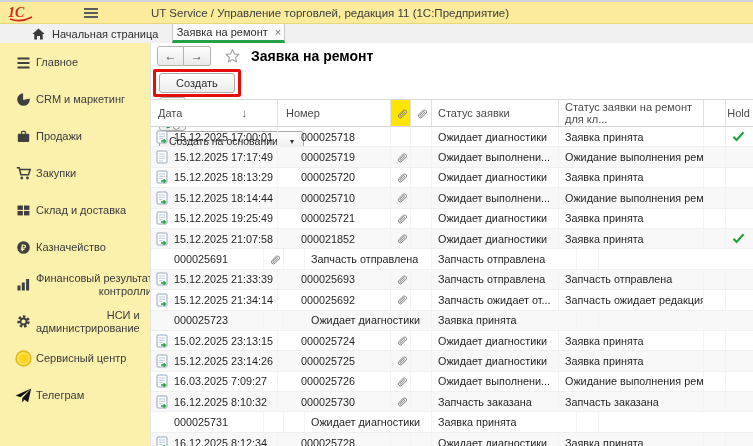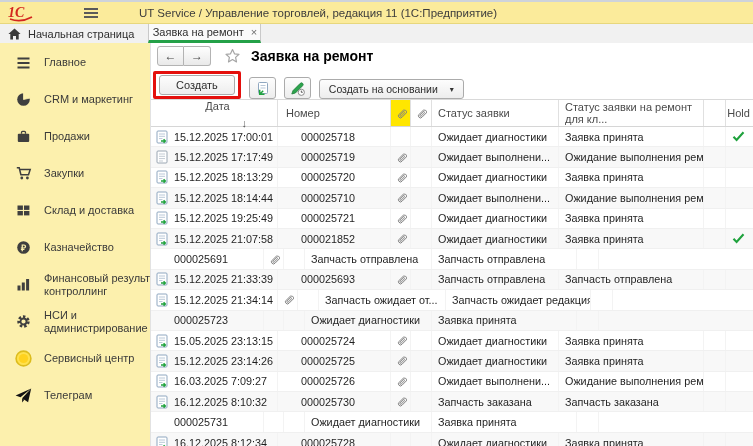--- a/index.html
+++ b/index.html
@@ -5,52 +5,52 @@
   * { box-sizing: border-box; margin: 0; padding: 0; }
   html,body { width:753px; height:446px; overflow:hidden;
     font-family:"Liberation Sans", sans-serif; background:#fff; }
 
   
   .topbar { height:24px; background:#fbeb9b; border-top:2px solid #ced3da;
     border-bottom:1px solid #e7d77d; display:flex; align-items:center;gap:39px; }
   .logo { margin-left:7px; width:28px; height:18px; }
   .burger { margin-left:10px; width:14px; display:flex; flex-direction:column; gap:2px; cursor:pointer;}
   .burger i { height:2px; background:#5a5a5a; display:block; }
-  .win-title { margin-left:2px; font-size:11.5px; color:#3c3c3c; white-space:nowrap; }
+  .win-title { margin-left:14px; font-size:11.5px; color:#3c3c3c; white-space:nowrap; }
 
   
-  .tabbar { height:19px; background:#f1f1f1; display:flex; align-items:stretch; }
+  .tabbar { height:19px; background:#f1f1f1; display:flex; align-items:stretch;padding-left:24px; }
   .home { display:flex; align-items:center; gap:7px; padding:0 14px 0 8px;
     font-size:11px; color:#2e2e2e; cursor:pointer; }
   .tab { width:113px; display:flex; align-items:center; justify-content:center; gap:7px;
     background:#fafafa; border-left:1px solid #c9c9c9; border-right:1px solid #c9c9c9;
     border-bottom:3px solid #24a148; font-size:11px; color:#2e2e2e; cursor:pointer; }
   .tab .close { color:#6e6e6e; font-size:11px; line-height:1; }
 
   
   .app-body { display:flex; height:403px; }
 
   .sidebar { width:150px; background:#fcf0ad; padding-top:1px; flex-shrink:0; }
   .side-item { height:37px; display:flex; align-items:center; padding-left:15px; cursor:pointer; }
   .side-item .ico { width:17px; height:16px; flex-shrink:0; display:flex; align-items:center; justify-content:center; }
-  .side-item .lbl { margin-left:12px; font-size:11px; color:#3a3a3a; line-height:12.5px; white-space:nowrap; }
+  .side-item .lbl { margin-left:4px; font-size:11px; color:#3a3a3a; line-height:12.5px; white-space:nowrap;text-align:right; }
 
   .main { flex:1; background:#fff; display:flex; flex-direction:column; border-left:1px solid #e2e2e2; min-width:0; }
 
   
   .nav-row { height:26px; display:flex; align-items:center; padding-left:6px; }
   .nav-btn { width:27px; height:20px; border:1px solid #b3b3b3; background:linear-gradient(#fefefe,#e9e9e9);
     font-size:12px; color:#444; display:flex; align-items:center; justify-content:center; cursor:pointer; }
   .nav-btn.back { border-radius:3px 0 0 3px; }
   .nav-btn.fwd  { border-radius:0 3px 3px 0; border-left:none; }
   .star { margin-left:13px; display:flex; cursor:pointer; }
   .page-title { margin-left:10px; font-size:14px; font-weight:bold; color:#000; white-space:nowrap; }
 
   
-  .tool-row { height:30px; display:flex; align-items:flex-end; padding-left:0; }
+  .tool-row { height:30px; display:flex; align-items:flex-start; padding-left:0;flex-direction:column; }
   .annotation { border:3px solid #e40f0c; border-radius:2px; padding:1px 3px; margin-left:2px; }
   .btn { border:1px solid #ababab; border-radius:3px; background:linear-gradient(#fdfdfd,#ededed);
     font-size:11px; color:#2e2e2e; cursor:pointer; font-family:inherit; }
   .btn-create { padding:3px 16px; }
   .icon-btn { width:27px; height:22px; margin-left:8px; display:flex; align-items:center; justify-content:center; }
   .btn-dd { margin-left:8px; padding:3px 9px; display:flex; align-items:center; gap:12px; font-size:10.5px; }
   .btn-dd .arr { font-size:8px; color:#333; }
 
   
   .grid { flex:1; display:flex; flex-direction:column; min-height:0; }
@@ -66,21 +66,21 @@
 
   .c-date   { width:127px; padding-left:5px; gap:5px; }
   .c-num    { width:113px; padding-left:23px; }
   .c-clip1  { width:20px;  justify-content:center; }
   .c-clip2  { width:21px;  justify-content:center; }
   .c-status { width:127px; padding-left:6px; }
   .c-client { width:145px; padding-left:6px; }
   .c-blank  { width:22px; }
   .c-hold   { width:25px; justify-content:center; border-right:none !important; }
 
-  .thead .c-date { padding-left:7px;flex-direction:column; }
+  .thead .c-date { padding-left:7px; }
   .thead .c-num  { padding-left:8px; }
   .thead .c-clip1 { background:#ffe600; }
   .sort-arrow { margin-left:auto; margin-right:30px; color:#555; font-size:11px; }
   svg { display:block; }
 </style>
 </head>
 <body>
 
 <div class="topbar">
   <svg class="logo" viewBox="0 0 28 18">
@@ -566,20 +566,23 @@
             <div class="cell c-date">
               <span>
                 <svg width="13" height="14" viewBox="0 0 13 14">
                   <rect x="1" y="1" width="10" height="12" rx="1" fill="#fff" stroke="#8fa7c0"></rect>
                   <path d="M3 4h6M3 6.3h6M3 8.6h3.5" stroke="#b9c8d8" stroke-width="1"></path>
                   <path d="M5 11h4.4M7.6 9.2 9.4 11 7.6 12.8" stroke="#1fa23d" stroke-width="1.4" fill="none"></path>
                 </svg>
               </span>
               <span>15.12.2025 21:34:14</span>
             </div>
+            <div class="cell c-num">
+              <span>000025692</span>
+            </div>
             <div class="cell c-clip1">
               <span>
                 <svg width="12" height="13" viewBox="0 0 16 16">
                   <path d="M11.9 2.8 5.6 9.1a2.7 2.7 0 1 0 3.8 3.8l5.7-5.7a1.9 1.9 0 0 0-2.7-2.7L6.7 10.2a1 1 0 0 0 1.4 1.4l5-5" fill="none" stroke="#7f7f7f" stroke-width="1.3" stroke-linecap="round"></path>
                 </svg>
               </span>
             </div>
             <div class="cell c-clip2"></div>
             <div class="cell c-status">
               <span>Запчасть ожидает от...</span>
@@ -607,21 +610,21 @@
           </div>
           <div class="trow">
             <div class="cell c-date">
               <span>
                 <svg width="13" height="14" viewBox="0 0 13 14">
                   <rect x="1" y="1" width="10" height="12" rx="1" fill="#fff" stroke="#8fa7c0"></rect>
                   <path d="M3 4h6M3 6.3h6M3 8.6h3.5" stroke="#b9c8d8" stroke-width="1"></path>
                   <path d="M5 11h4.4M7.6 9.2 9.4 11 7.6 12.8" stroke="#1fa23d" stroke-width="1.4" fill="none"></path>
                 </svg>
               </span>
-              <span>15.05.2025 23:13:15</span>
+              <span>15.02.2025 23:13:15</span>
             </div>
             <div class="cell c-num">
               <span>000025724</span>
             </div>
             <div class="cell c-clip1">
               <span>
                 <svg width="12" height="13" viewBox="0 0 16 16">
                   <path d="M11.9 2.8 5.6 9.1a2.7 2.7 0 1 0 3.8 3.8l5.7-5.7a1.9 1.9 0 0 0-2.7-2.7L6.7 10.2a1 1 0 0 0 1.4 1.4l5-5" fill="none" stroke="#7f7f7f" stroke-width="1.3" stroke-linecap="round"></path>
                 </svg>
               </span>

